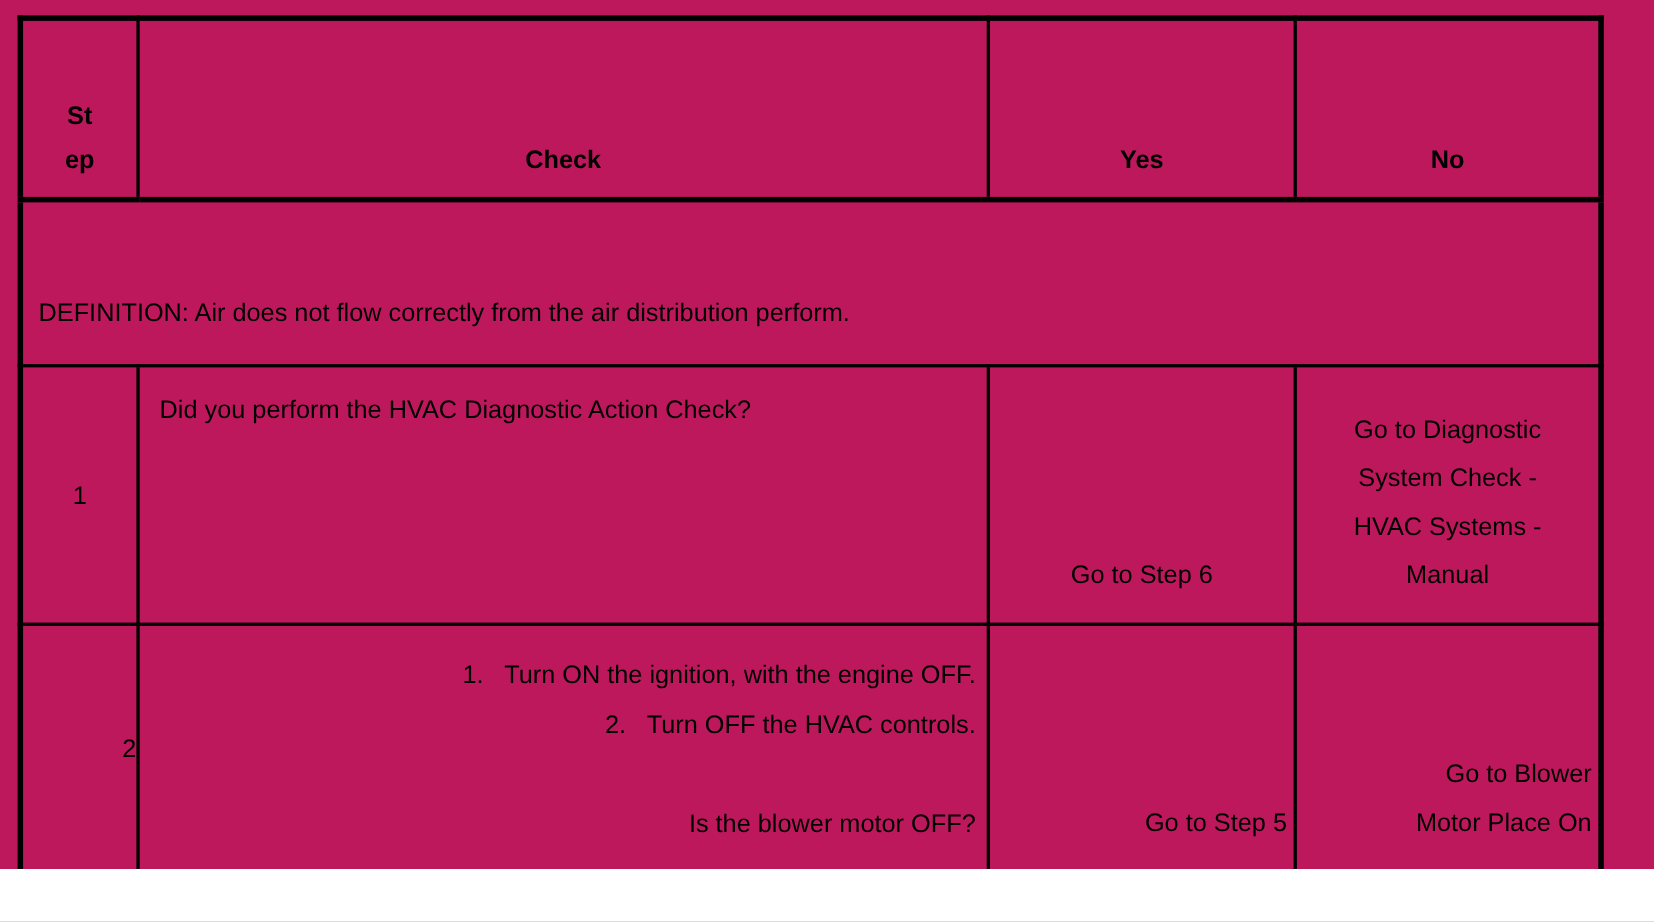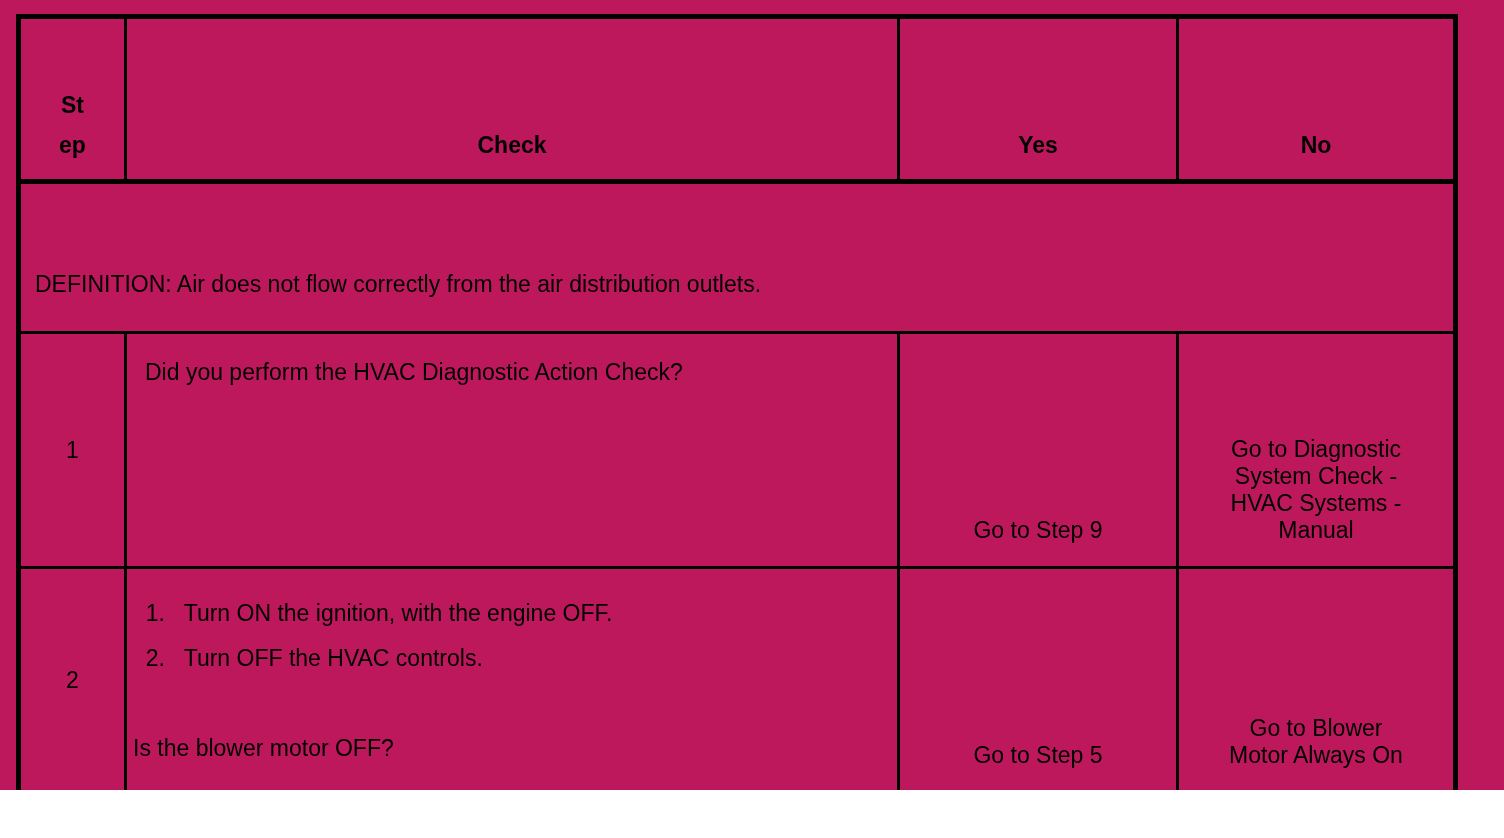--- a/index.html
+++ b/index.html
@@ -71,26 +71,26 @@
     padding: 0 10px 20px 18px;
   }
   td.action-list {
     vertical-align: bottom;
     padding: 0 10px 20px 6px;
   }
   td.result-cell {
     vertical-align: bottom;
     text-align: center;
     white-space: pre-wrap;
-    line-height: 27px;
+    line-height: 44px;
     padding: 0 6px 22px 6px;
     margin-top: 32px;
   }
   tr.row-1 td { height: 210px; }
-  tr.row-2 td { height: 200px; }
+  tr.row-2 td { height: 200px; text-align: right; }
   tr.row-3 td { height: 120px; }
 </style>
 </head>
 <body>
 
 <div class="page">
   <table class="diag">
     <colgroup>
       <col style="width:107px">
       <col style="width:773px">
@@ -99,40 +99,40 @@
     </colgroup>
     <tbody>
       <tr class="header-row">
         <th>St
 ep</th>
         <th>Check</th>
         <th>Yes</th>
         <th>No</th>
       </tr>
       <tr class="definition-row">
-        <td colspan="4">DEFINITION: Air does not flow correctly from the air distribution outlets.</td>
+        <td colspan="4">DEFINITION: Air does not flow correctly from the air distribution perform.</td>
       </tr>
       <tr class="row-1">
         <td class="step-cell">1</td>
         <td class="action-cell action-top">Did you perform the HVAC Diagnostic Action Check?</td>
-        <td class="result-cell">Go to Step 9</td>
+        <td class="result-cell">Go to Step 6</td>
         <td class="result-cell">Go to Diagnostic
 System Check -
 HVAC Systems -
 Manual</td>
       </tr>
       <tr class="row-2">
         <td class="step-cell">2</td>
         <td class="action-cell action-list">  1.   Turn ON the ignition, with the engine OFF.
   2.   Turn OFF the HVAC controls.
 
 Is the blower motor OFF?</td>
         <td class="result-cell">Go to Step 5</td>
         <td class="result-cell">Go to Blower
-Motor Always On</td>
+Motor Place On</td>
       </tr>
       <tr class="row-3">
         <td class="step-cell">3</td>
         <td class="action-cell action-bottom">Place the blower motor switch in each speed position.
 Does the blower motor operate in each speed position?</td>
         <td class="result-cell">Go to Step 4</td>
         <td class="result-cell">Go to Blower
 Motor Inoperative</td>
       </tr>
     </tbody>

